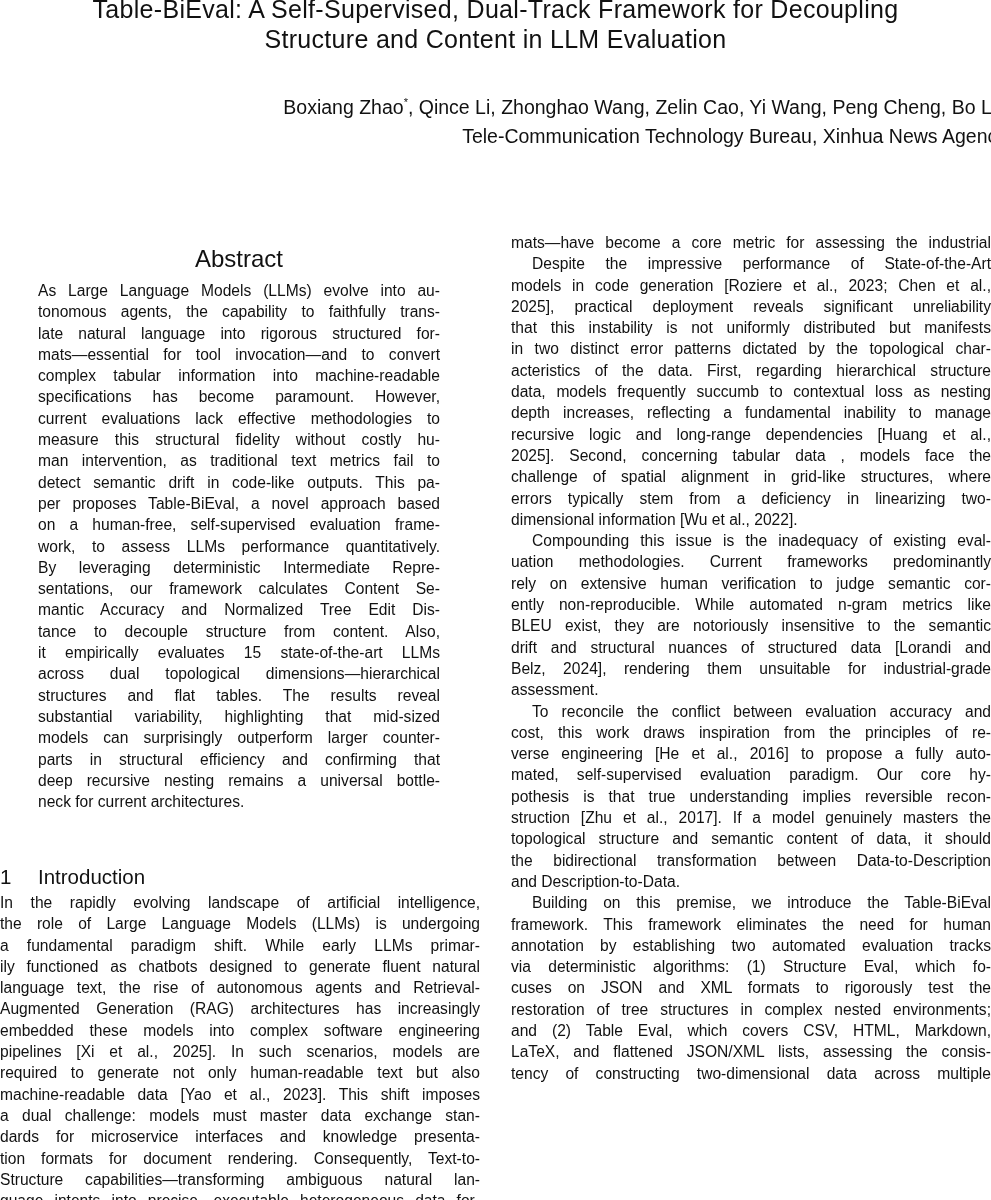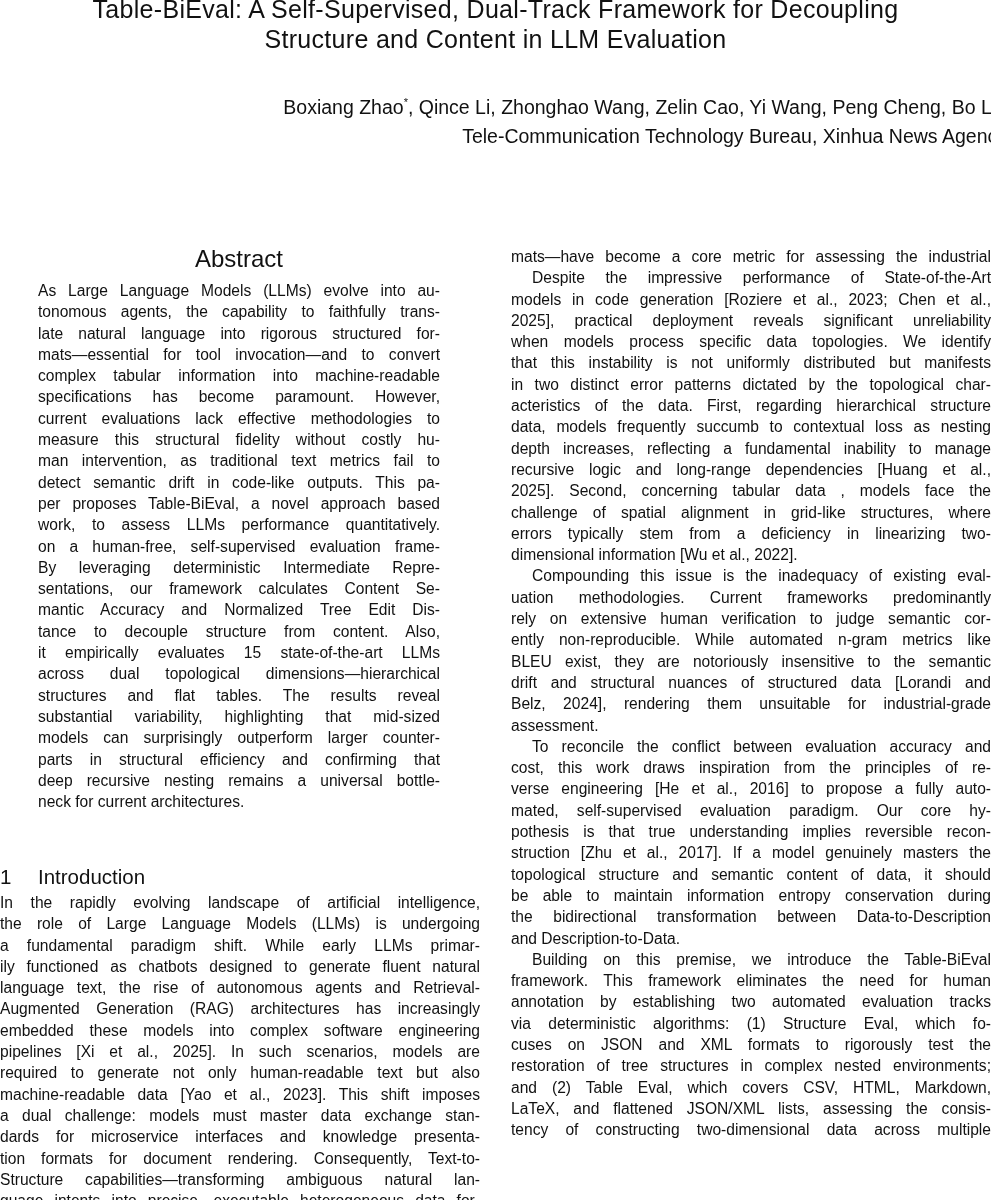--- a/index.html
+++ b/index.html
@@ -50,21 +50,21 @@
       text-align: justify;
       hyphens: manual;
     }
     .col-left-abs {
       left: 38px; top: 245px; width: 402px;
     }
     .col-left-intro {
       left: 0px; top: 848px; width: 480px;
     }
     .col-right {
-      left: 511px; top: 246px; width: 480px;
+      left: 511px; top: 232px; width: 480px;
     }
     .abstract-heading {
       text-align: center;
       font-size: 24px;
       line-height: 28px;
       margin: 0 0 7px 0;
       padding-left: 0;
       font-weight: normal;
     }
     .section-heading {
@@ -113,22 +113,22 @@
         <span class="line">tonomous agents, the capability to faithfully trans-</span>
         <span class="line">late natural language into rigorous structured for-</span>
         <span class="line">mats—essential for tool invocation—and to convert</span>
         <span class="line">complex tabular information into machine-readable</span>
         <span class="line">specifications has become paramount.  However,</span>
         <span class="line">current evaluations lack effective methodologies to</span>
         <span class="line">measure this structural fidelity without costly hu-</span>
         <span class="line">man intervention, as traditional text metrics fail to</span>
         <span class="line">detect semantic drift in code-like outputs. This pa-</span>
         <span class="line">per proposes Table-BiEval, a novel approach based</span>
+        <span class="line">on a human-free, self-supervised evaluation frame-</span>
         <span class="line">work, to assess LLMs performance quantitatively.</span>
-        <span class="line">on a human-free, self-supervised evaluation frame-</span>
         <span class="line">By leveraging deterministic Intermediate Repre-</span>
         <span class="line">sentations, our framework calculates Content Se-</span>
         <span class="line">mantic Accuracy and Normalized Tree Edit Dis-</span>
         <span class="line">tance to decouple structure from content.  Also,</span>
         <span class="line">it empirically evaluates 15 state-of-the-art LLMs</span>
         <span class="line">across dual topological dimensions—hierarchical</span>
         <span class="line">structures and flat tables.  The results reveal</span>
         <span class="line">substantial variability, highlighting that mid-sized</span>
         <span class="line">models can surprisingly outperform larger counter-</span>
         <span class="line">parts in structural efficiency and confirming that</span>
@@ -159,21 +159,20 @@
   </div>
 
   <div class="col col-right" id="right-col-body">
       <p>
         <span class="line">mats—have become a core metric for assessing the industrial</span>
       </p>
       <p>
         <span class="line" style="padding-left: 21px;">Despite the impressive performance of State-of-the-Art</span>
         <span class="line">models in code generation [Roziere et al., 2023; Chen et al.,</span>
         <span class="line">2025], practical deployment reveals significant unreliability</span>
-        <span class="line">when models process specific data topologies.  We identify</span>
         <span class="line">that this instability is not uniformly distributed but manifests</span>
         <span class="line">in two distinct error patterns dictated by the topological char-</span>
         <span class="line">acteristics of the data.  First, regarding hierarchical structure</span>
         <span class="line">data, models frequently succumb to contextual loss as nesting</span>
         <span class="line">depth increases, reflecting a fundamental inability to manage</span>
         <span class="line">recursive logic and long-range dependencies [Huang et al.,</span>
         <span class="line"> 2025].  Second, concerning tabular data , models face the</span>
         <span class="line"> challenge of spatial alignment in grid-like structures, where</span>
         <span class="line">errors typically stem from a deficiency in linearizing two-</span>
         <span class="line last">dimensional information [Wu et al., 2022].</span>
@@ -189,21 +188,20 @@
         <span class="line last">assessment.</span>
       </p>
       <p>
         <span class="line" style="padding-left: 21px;">To reconcile the conflict between evaluation accuracy and</span>
         <span class="line">cost, this work draws inspiration from the principles of re-</span>
         <span class="line">verse engineering [He et al., 2016] to propose a fully auto-</span>
         <span class="line">mated, self-supervised evaluation paradigm.  Our core hy-</span>
         <span class="line">pothesis is that true understanding implies reversible recon-</span>
         <span class="line">struction [Zhu et al., 2017]. If a model genuinely masters the</span>
         <span class="line">topological structure and semantic content of data, it should</span>
-        <span class="line">be able to maintain information entropy conservation during</span>
         <span class="line">the bidirectional transformation between Data-to-Description</span>
         <span class="line last">and Description-to-Data.</span>
       </p>
       <p>
         <span class="line" style="padding-left: 21px;">Building on this premise, we introduce the Table-BiEval</span>
         <span class="line">framework.  This framework eliminates the need for human</span>
         <span class="line">annotation by establishing two automated evaluation tracks</span>
         <span class="line">via deterministic algorithms: (1) Structure Eval, which fo-</span>
         <span class="line">cuses on JSON and XML formats to rigorously test the</span>
         <span class="line">restoration of tree structures in complex nested environments;</span>

